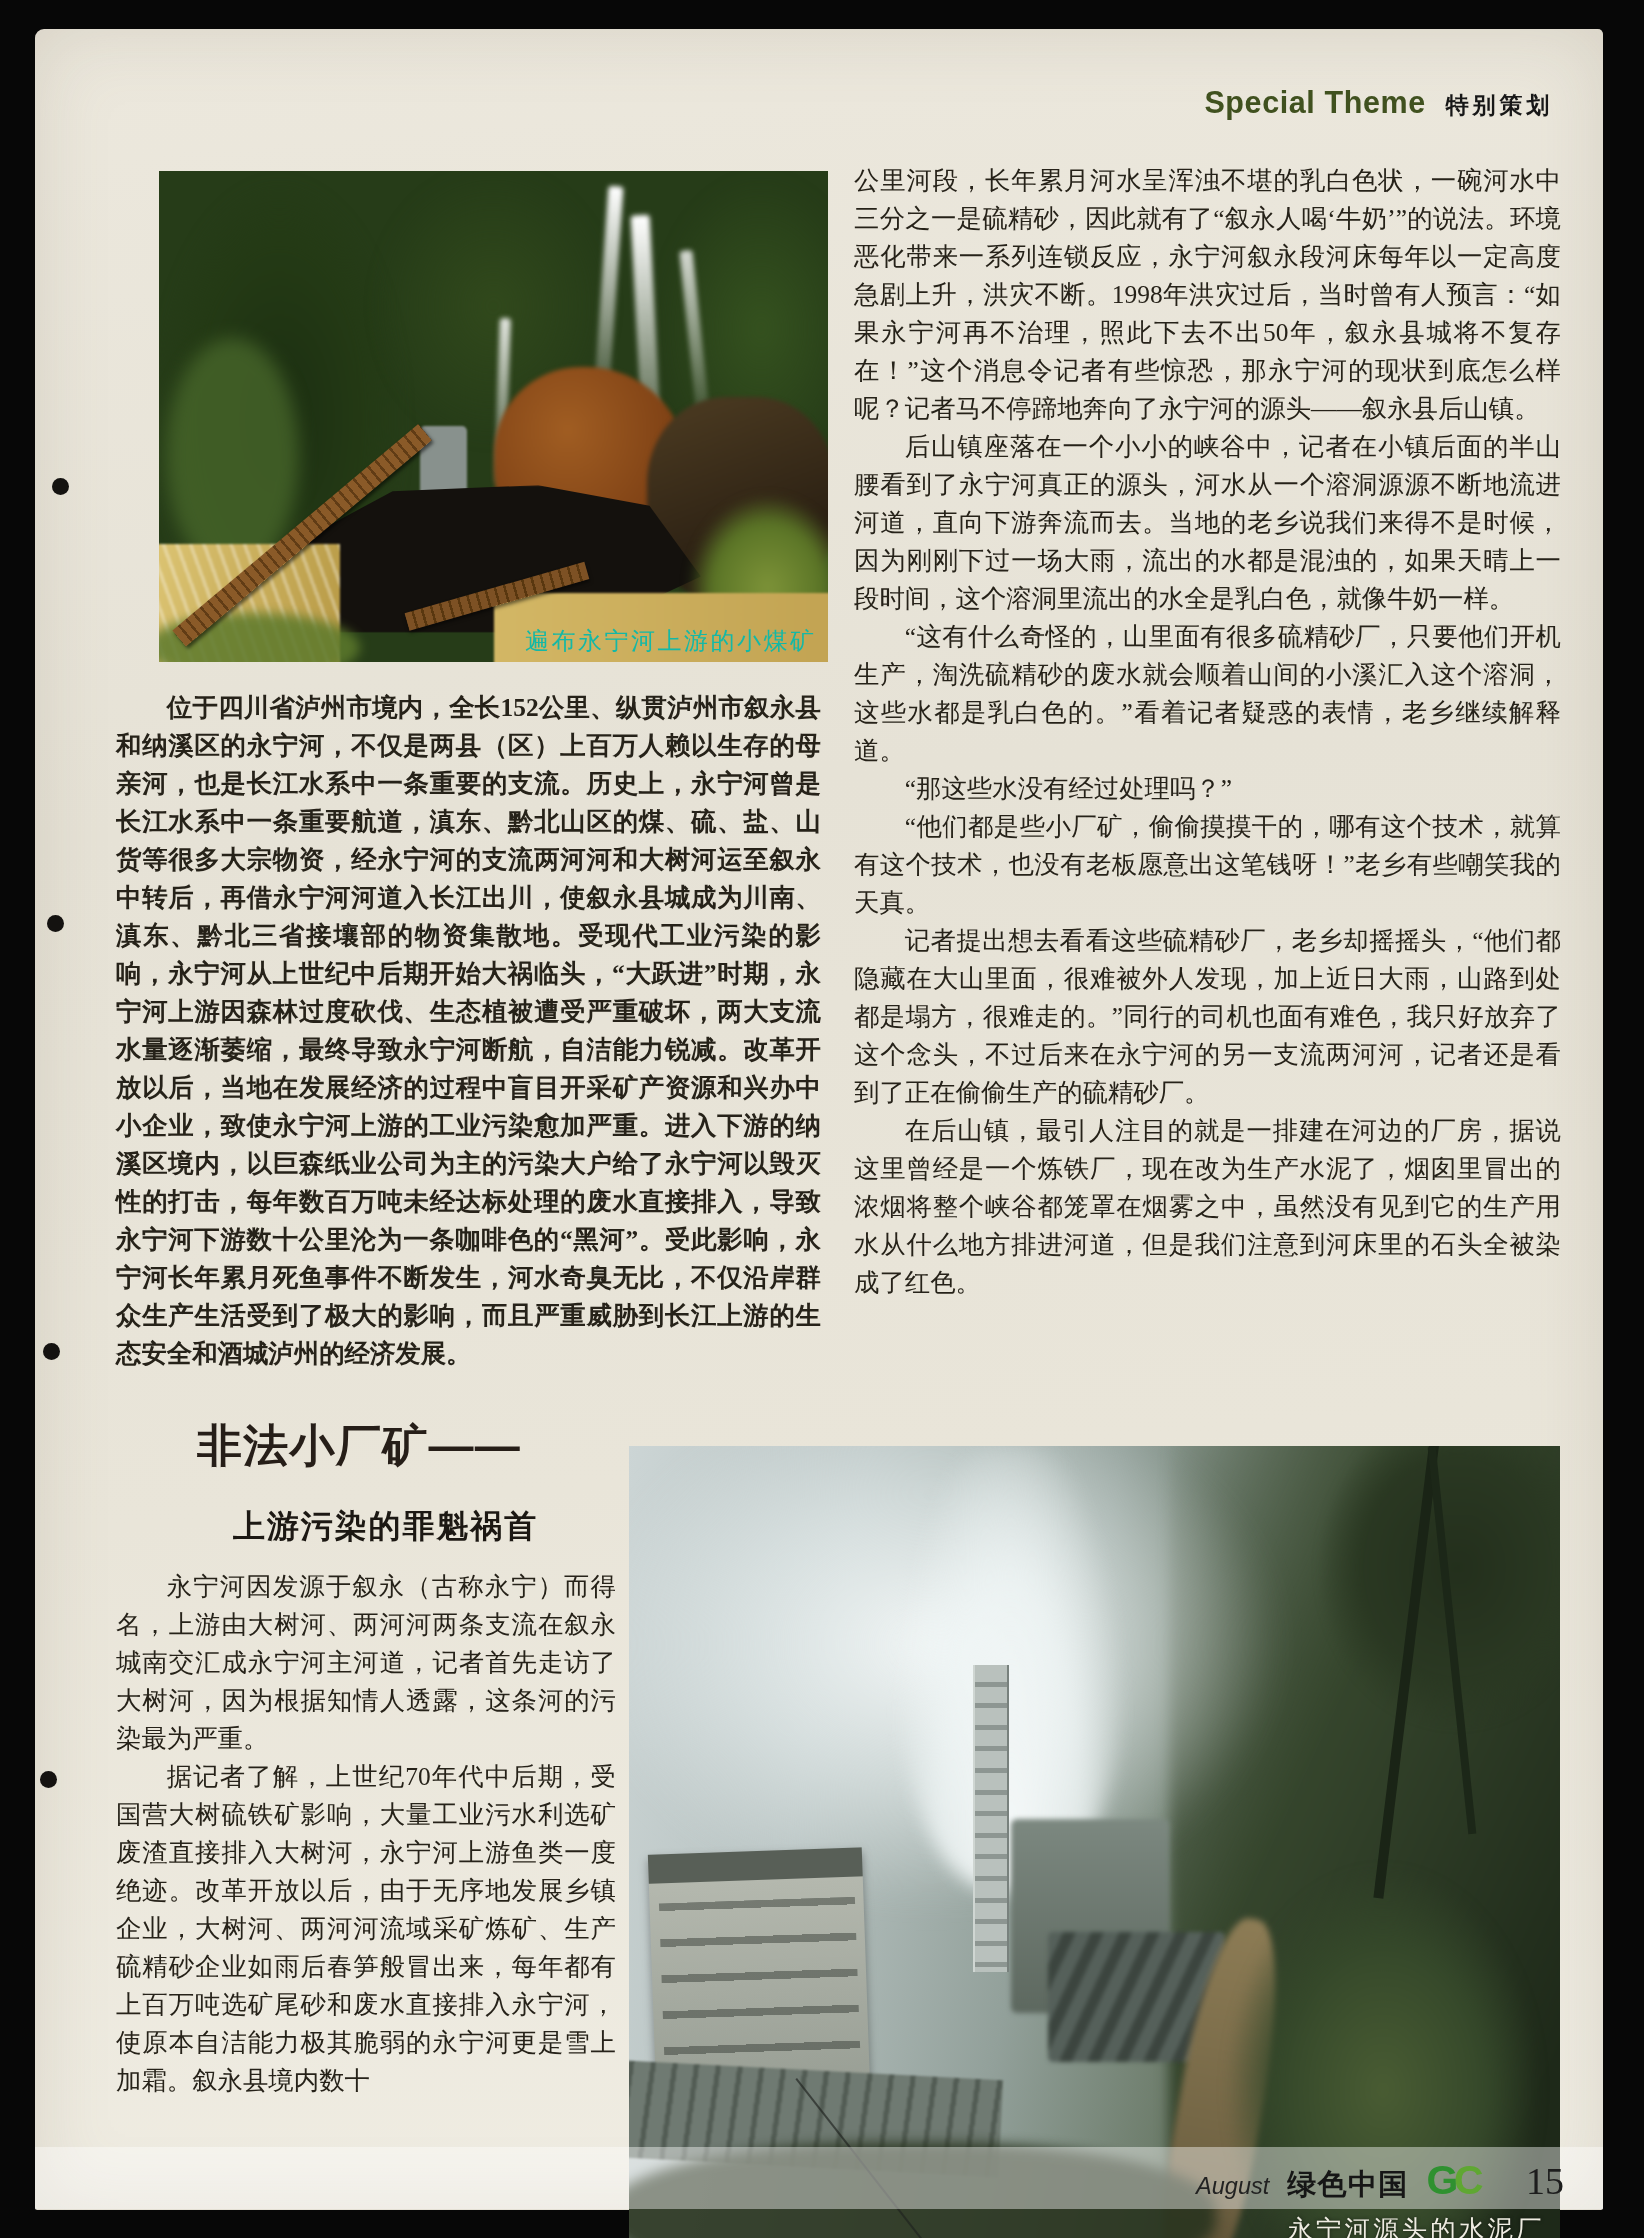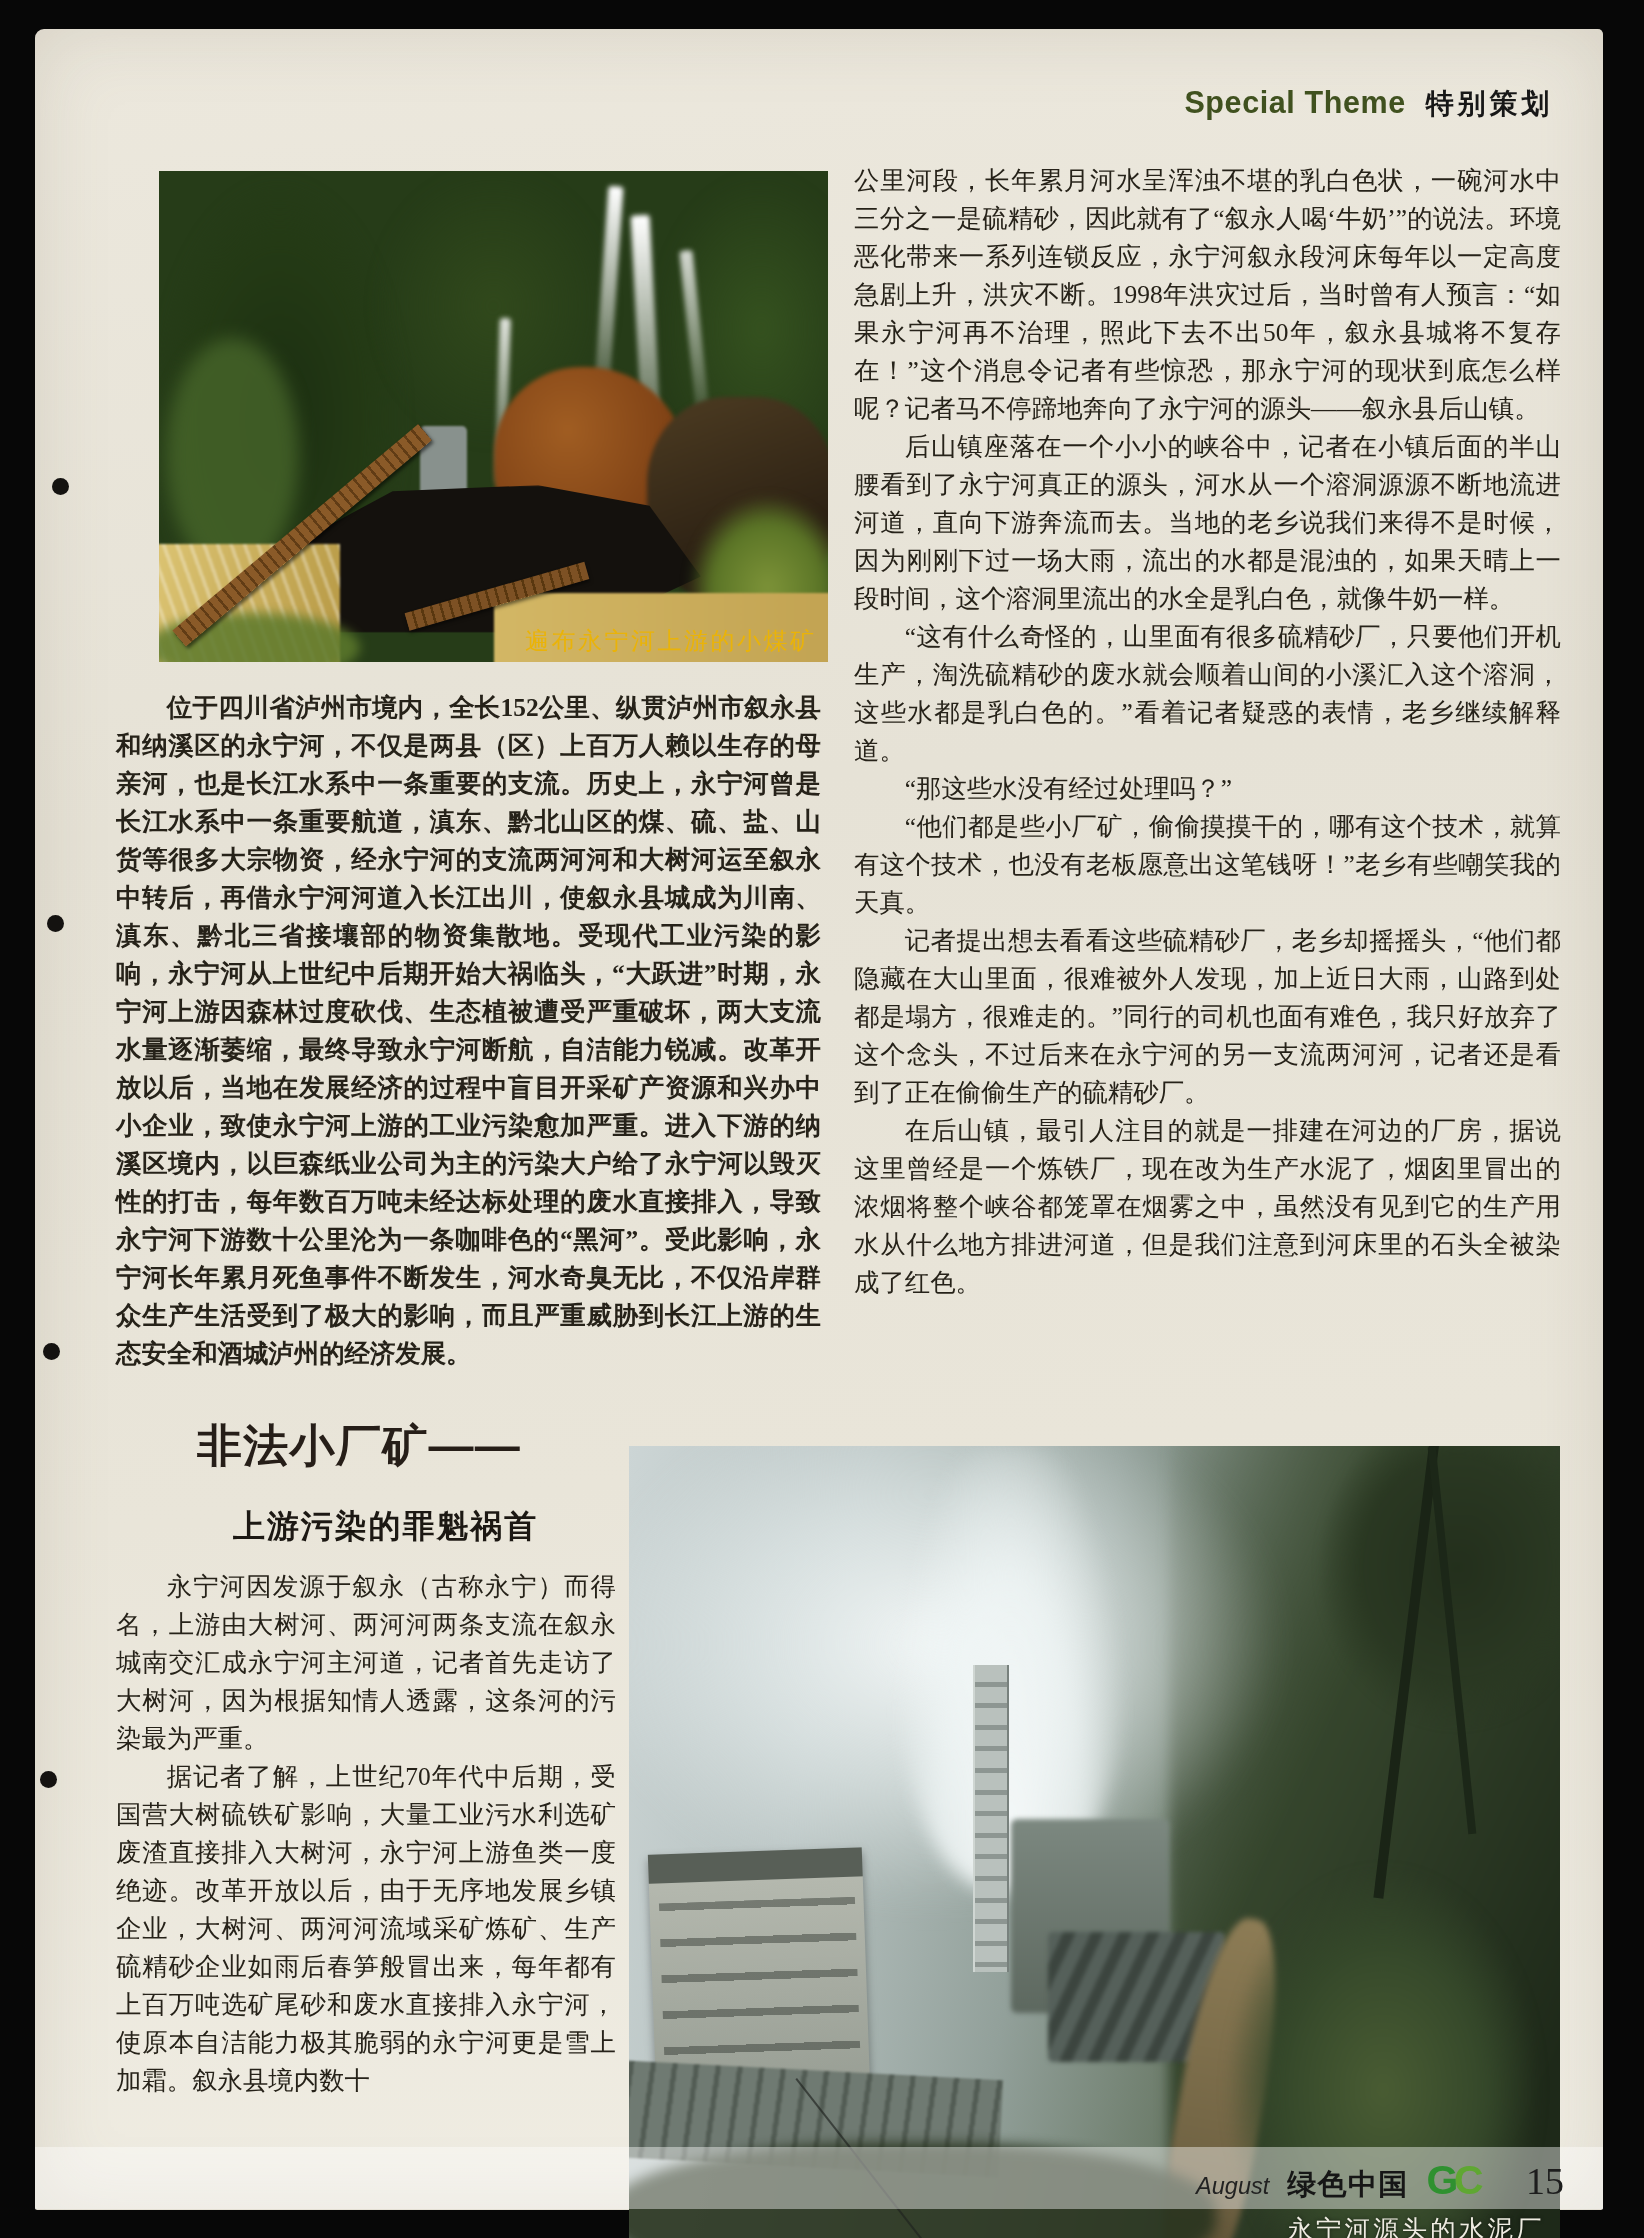--- a/index.html
+++ b/index.html
@@ -6,21 +6,21 @@
   .stage{position:relative;width:1644px;height:2239px;background:#070707;}
   .page{position:absolute;left:35px;top:29px;width:1568px;height:2181px;
         background:linear-gradient(175deg,#ece8dd 0%,#e6e2d6 35%,#e9e5d9 65%,#f0ede3 100%);
         border-radius:9px 5.1px 2.5px 2.5px;box-shadow:inset 0 0 76px rgba(120,110,90,.18);}
   .hole{position:absolute;width:17px;height:17px;border-radius:50%;background:#141210;}
 
   
   .hdr{position:absolute;top:56px;right:50px;display:flex;align-items:baseline;gap:20px;
        font-family:"Liberation Sans","DejaVu Sans",sans-serif;font-weight:800;}
   .hdr-en{font-size:30.5px;color:#40511f;letter-spacing:0.6px;}
-  .hdr-zh{font-size:28px;color:#171717;letter-spacing:3.8px;text-align:center;}
+  .hdr-zh{font-size:23px;color:#171717;letter-spacing:3.8px;text-align:center;}
 
   
   .col{position:absolute;font-family:"Liberation Serif","DejaVu Serif",serif;
        font-size:25.4px;line-height:38px;color:#262219;text-align:justify;text-justify:inter-ideograph;}
   .col p{margin:0;}
   .col p.ind{text-indent:2em;}
   .leftcol{left:81px;top:659px;width:705px;font-weight:bold;}
   .rightcol{left:819px;top:132px;width:707px;}
   .narrowcol{left:81px;top:1538px;width:500px;}
 
@@ -29,21 +29,21 @@
          font-weight:900;font-size:45px;color:#261e18;letter-spacing:1.3px;}
   .sec-sh{position:absolute;left:198px;top:1476px;font-family:"Liberation Sans","DejaVu Sans",sans-serif;
           font-weight:800;font-size:32px;color:#1c1813;letter-spacing:1.9px;}
 
   
   .photo{position:absolute;overflow:hidden;background:#263c18;}
   .photo *{position:absolute;}
   .tp{left:124px;top:142px;width:669px;height:491px;}
   .bp{left:594px;top:1417px;width:931px;height:810px;background:#8a988f;}
   .cap{font-family:"Liberation Sans","DejaVu Sans",sans-serif;z-index:30;}
-  .tp-cap{right:11.5px;bottom:5.1px;font-size:24px;color:#eab308;letter-spacing:2.5px;}
+  .tp-cap{right:11.5px;bottom:5.1px;font-size:24px;color:#14b8a6;letter-spacing:2.5px;}
   .bp-cap{right:15.3px;bottom:9px;font-size:25.4px;color:#efece2;letter-spacing:3.2px;text-shadow:0 0 3.8px rgba(0,0,0,.6);}
 
   
   .tp-f1{left:-6%;top:-12%;width:48%;height:125%;border-radius:40%;filter:blur(6.4px);
          background:radial-gradient(closest-side,#1b2e11,#243a15 55%,rgba(36,58,21,0) 78%);}
   .tp-f2{left:26%;top:-10%;width:48%;height:75%;border-radius:45%;filter:blur(7.6px);
          background:radial-gradient(closest-side,#31491c,rgba(42,63,23,0) 75%);}
   .tp-f3{left:70%;top:-8%;width:40%;height:80%;border-radius:45%;filter:blur(7.6px);
          background:radial-gradient(closest-side,#35521f,rgba(47,72,26,0) 78%);}
   .tp-f4{left:1%;top:34%;width:20%;height:48%;border-radius:50%;filter:blur(9px);background:#47662a;opacity:.8;}

